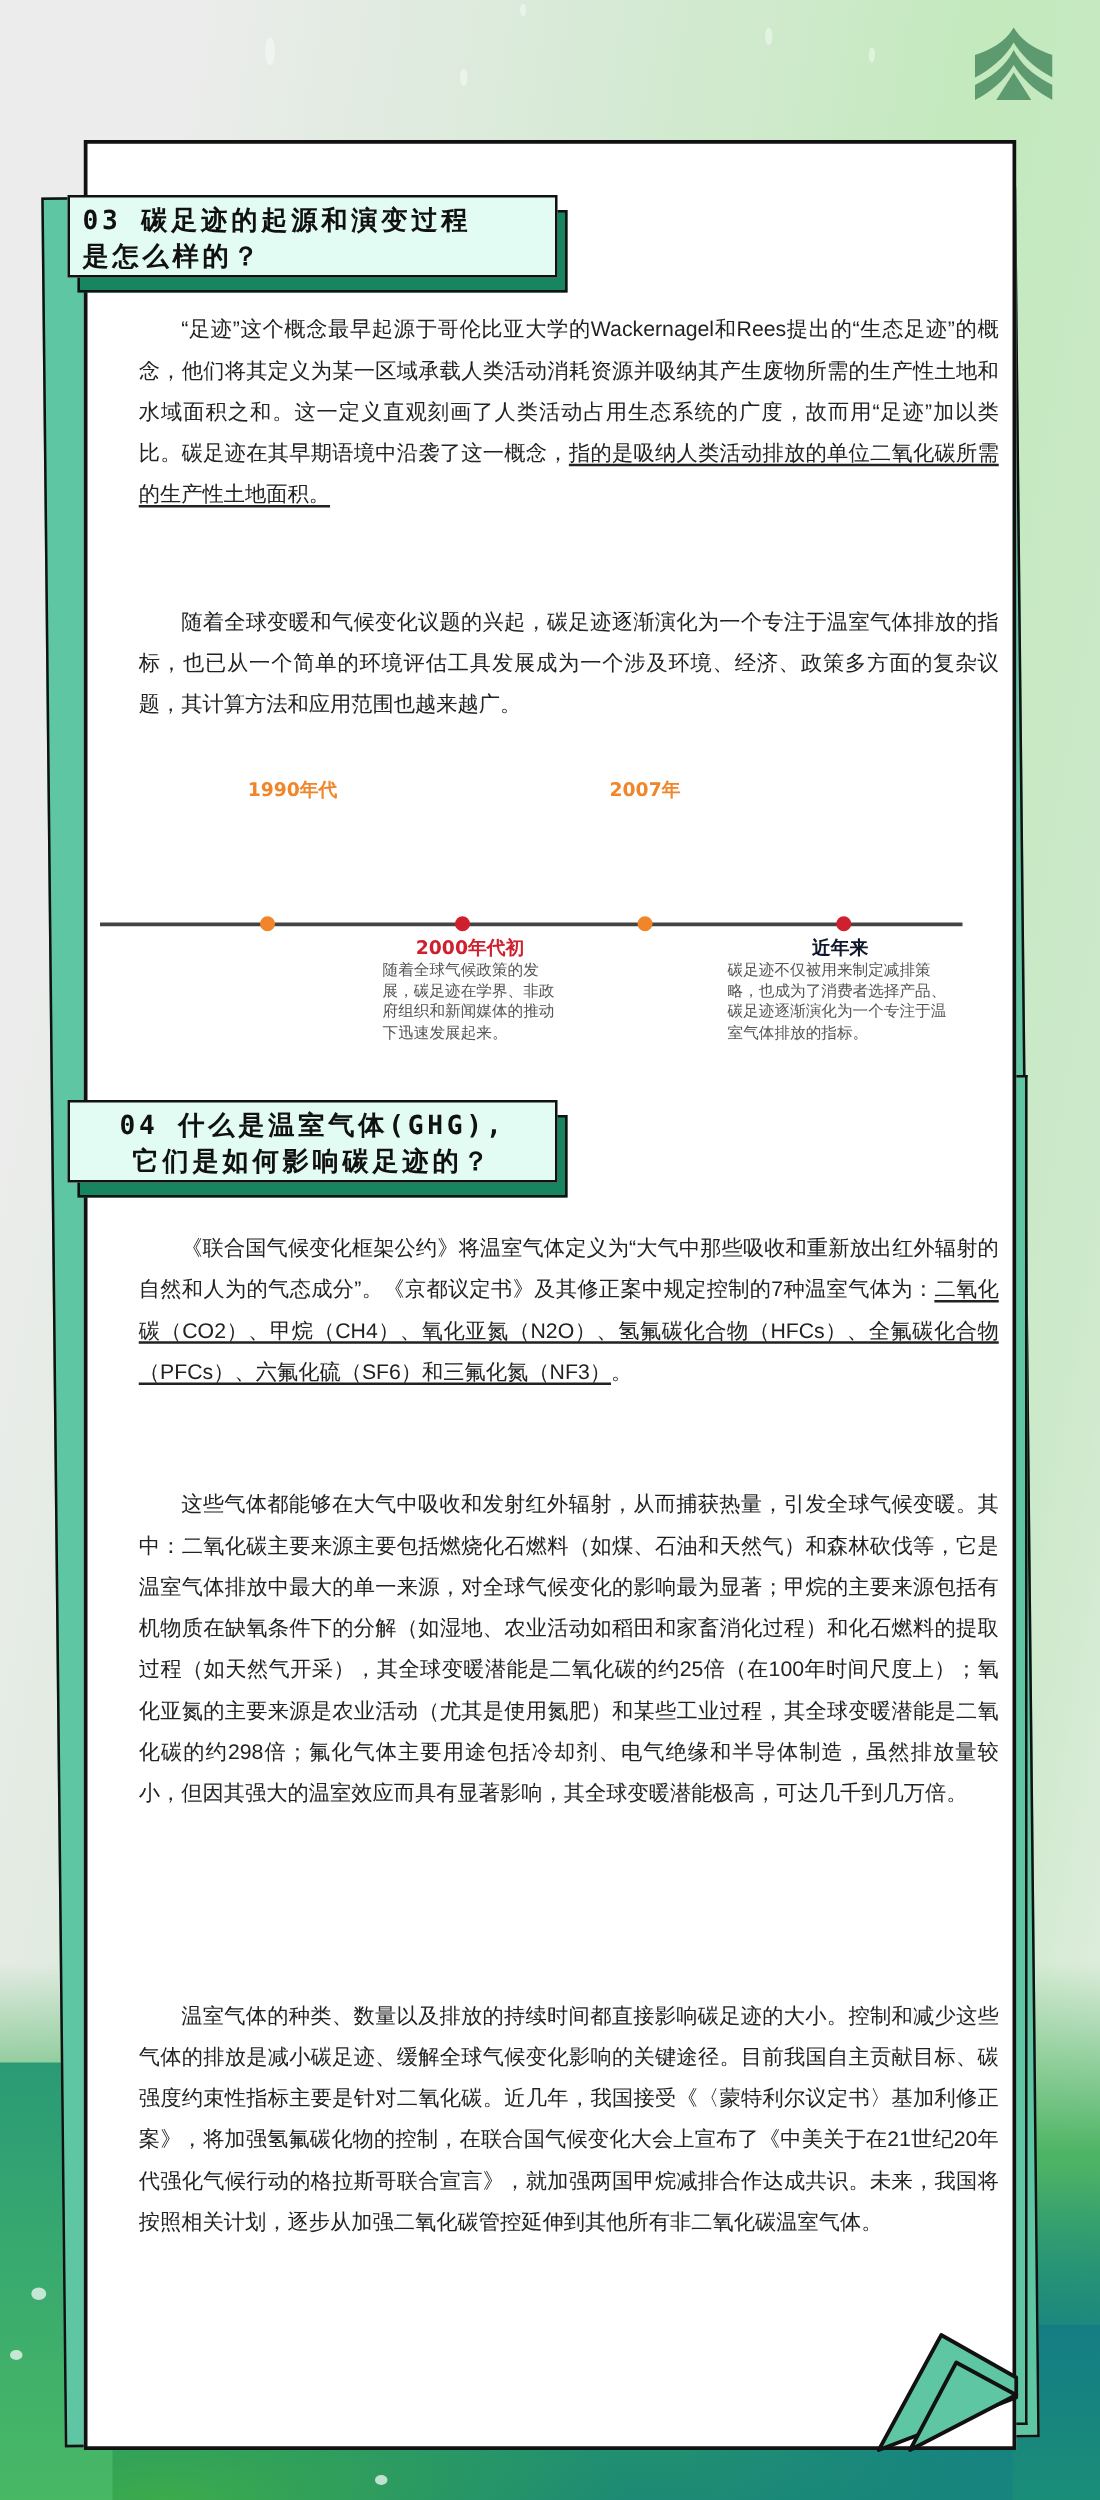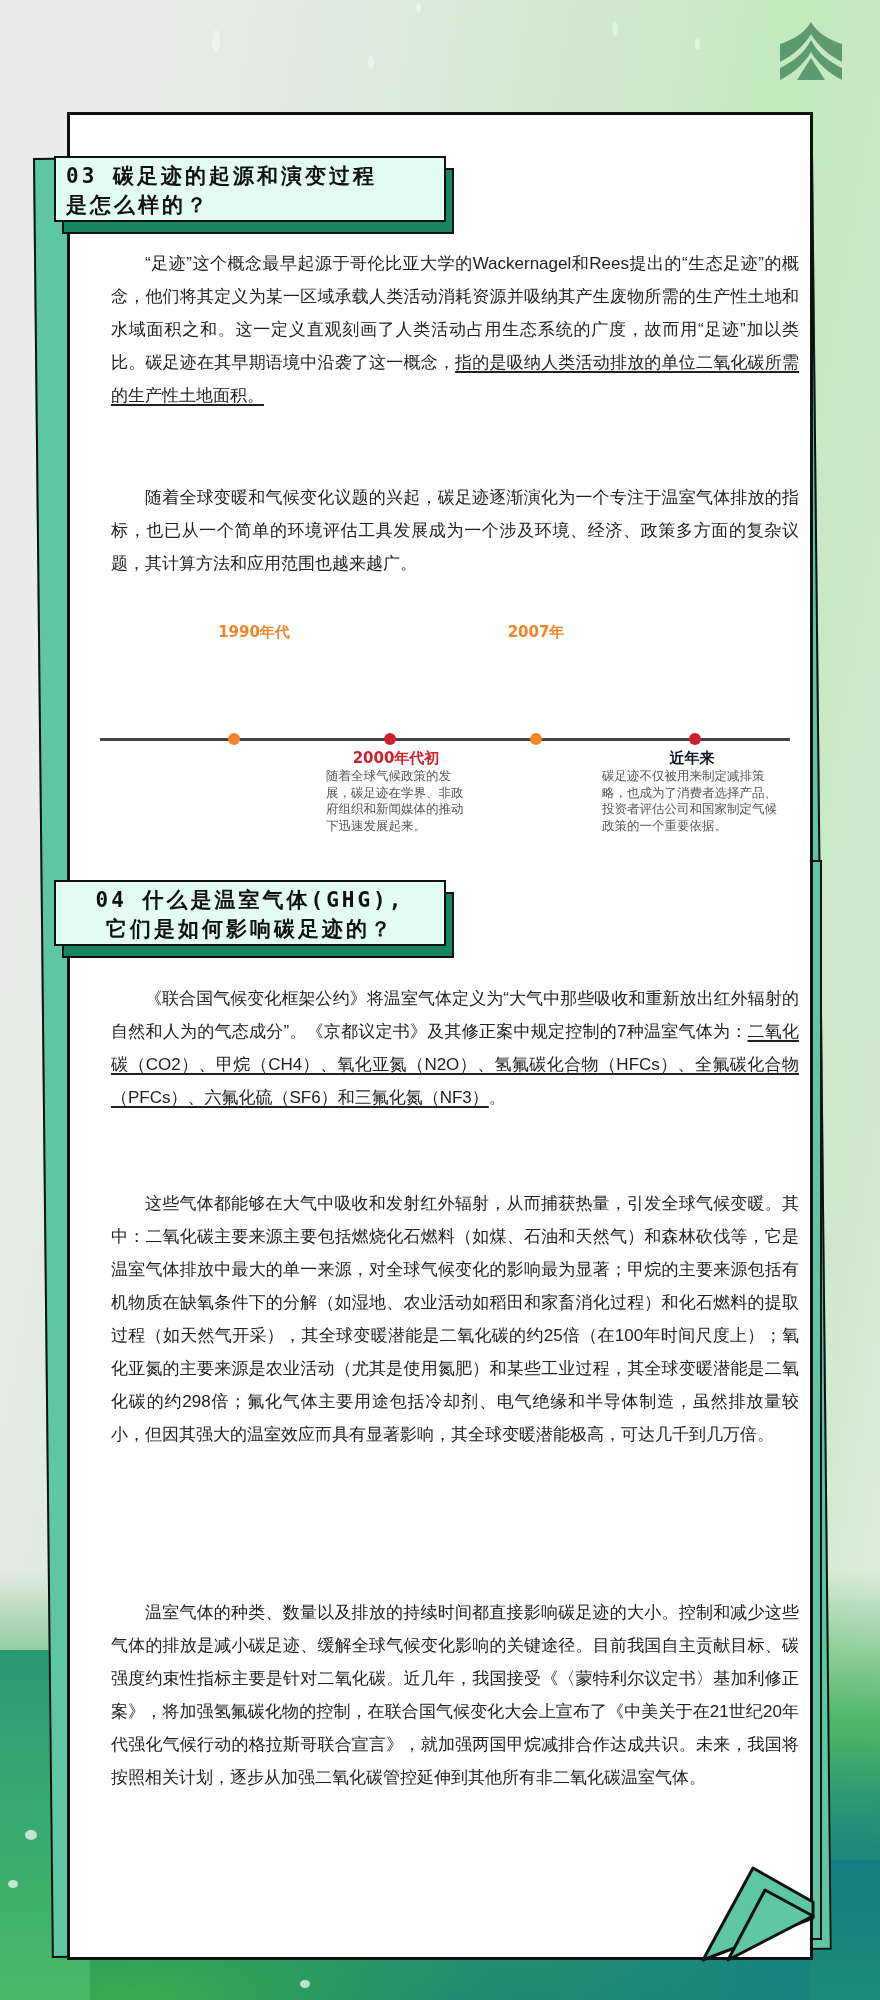--- a/index.html
+++ b/index.html
@@ -69,21 +69,21 @@
   .para {
     position: absolute; left: 99px; width: 688px;
     font-size: 17px; line-height: 33px; color: #222;
     text-align: justify; text-indent: 2em;
     font-family: "Liberation Sans", "DejaVu Sans", sans-serif;
     margin-left: 12px;
   }
   .para u { text-decoration: underline; text-decoration-thickness: 2px; text-underline-offset: 3px; }
 
   
-  .timeline { position: absolute; left: 100px; top: 620px; width: 690px; height: 245px; }
+  .timeline { position: absolute; left: 80px; top: 620px; width: 690px; height: 245px; }
   .tl-line { position: absolute; left: 0; right: 0; top: 118px; height: 3px; background: #444; }
   .tl-dot { position: absolute; top: 113px; width: 12px; height: 12px; border-radius: 50%; }
   .tl-item { position: absolute; font-family: "DejaVu Sans", sans-serif; }
   .tl-year { font-size: 15px; font-weight: bold; text-align: center; line-height: 20px; }
   .tl-desc { font-size: 12.5px; line-height: 16.5px; color: #555; }
 
   .deco-tri { position: absolute; left: 700px; top: 1864px; width: 115px; height: 100px; }
 </style>
 </head>
 <body>
@@ -135,21 +135,21 @@
   </div>
   <div class="tl-item" style="left:226px;top:128px;width:140px;">
     <div class="tl-year" style="color:#d0202e">2000年代初</div>
     <div class="tl-desc">随着全球气候政策的发展，碳足迹在学界、非政府组织和新闻媒体的推动下迅速发展起来。</div>
   </div>
   <div class="tl-item" style="left:336px;top:2px;width:200px;">
     <div class="tl-year" style="color:#f0852a">2007年</div>
   </div>
   <div class="tl-item" style="left:502px;top:128px;width:180px;">
     <div class="tl-year" style="color:#0f172a">近年来</div>
-    <div class="tl-desc">碳足迹不仅被用来制定减排策略，也成为了消费者选择产品、投资者评估公司和国家制定气候政策的一个重要依据。</div>
+    <div class="tl-desc">碳足迹不仅被用来制定减排策略，也成为了消费者选择产品、碳足迹逐渐演化为一个专注于温室气体排放的指标。</div>
   </div>
 </div>
 
 <div class="sec-header h04" style="left:54px;top:880px;width:392px;">
   <div class="shadow"></div>
   <div class="box">
     <span class="line">04 什么是温室气体(GHG),</span>
     <span class="line">它们是如何影响碳足迹的？</span>
   </div>
 </div>

